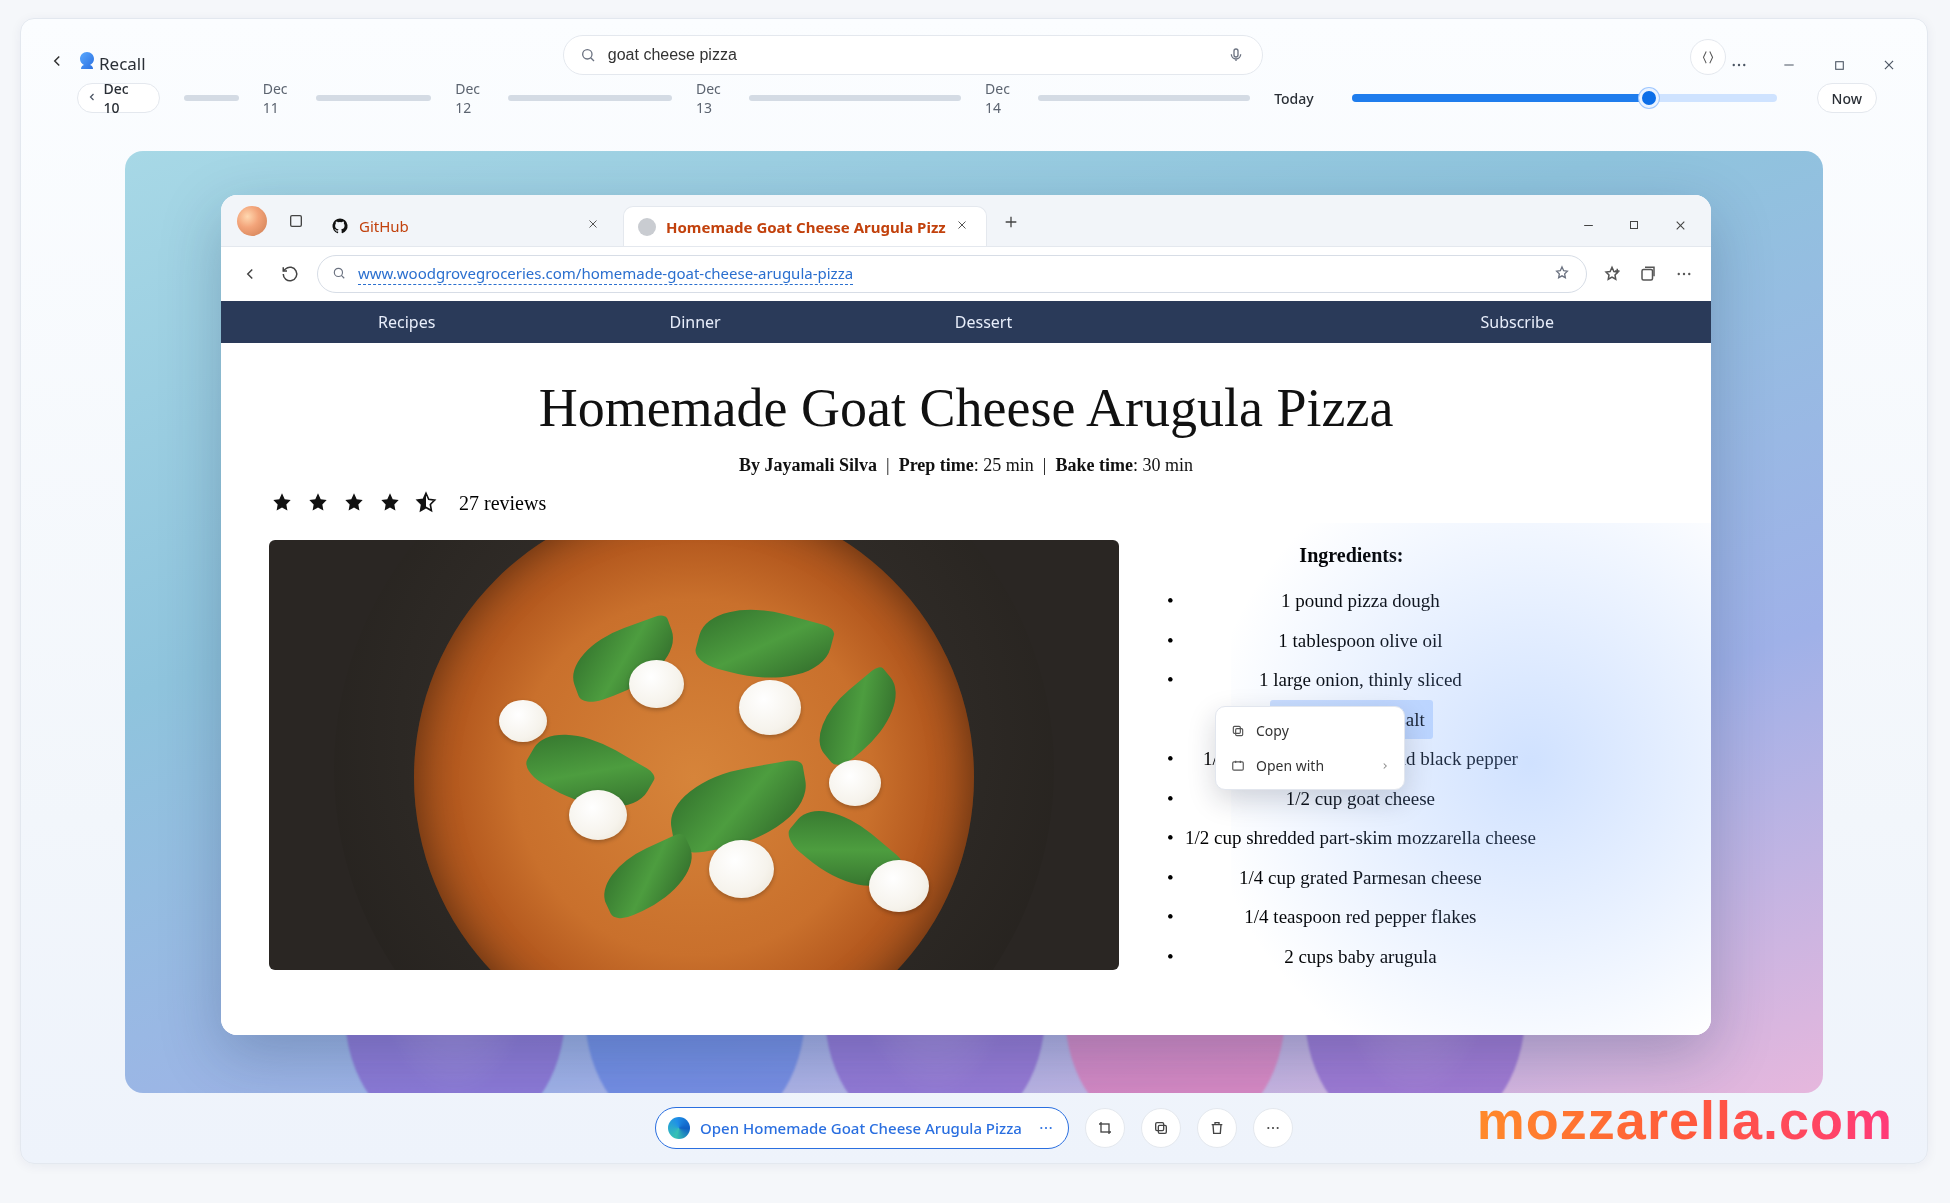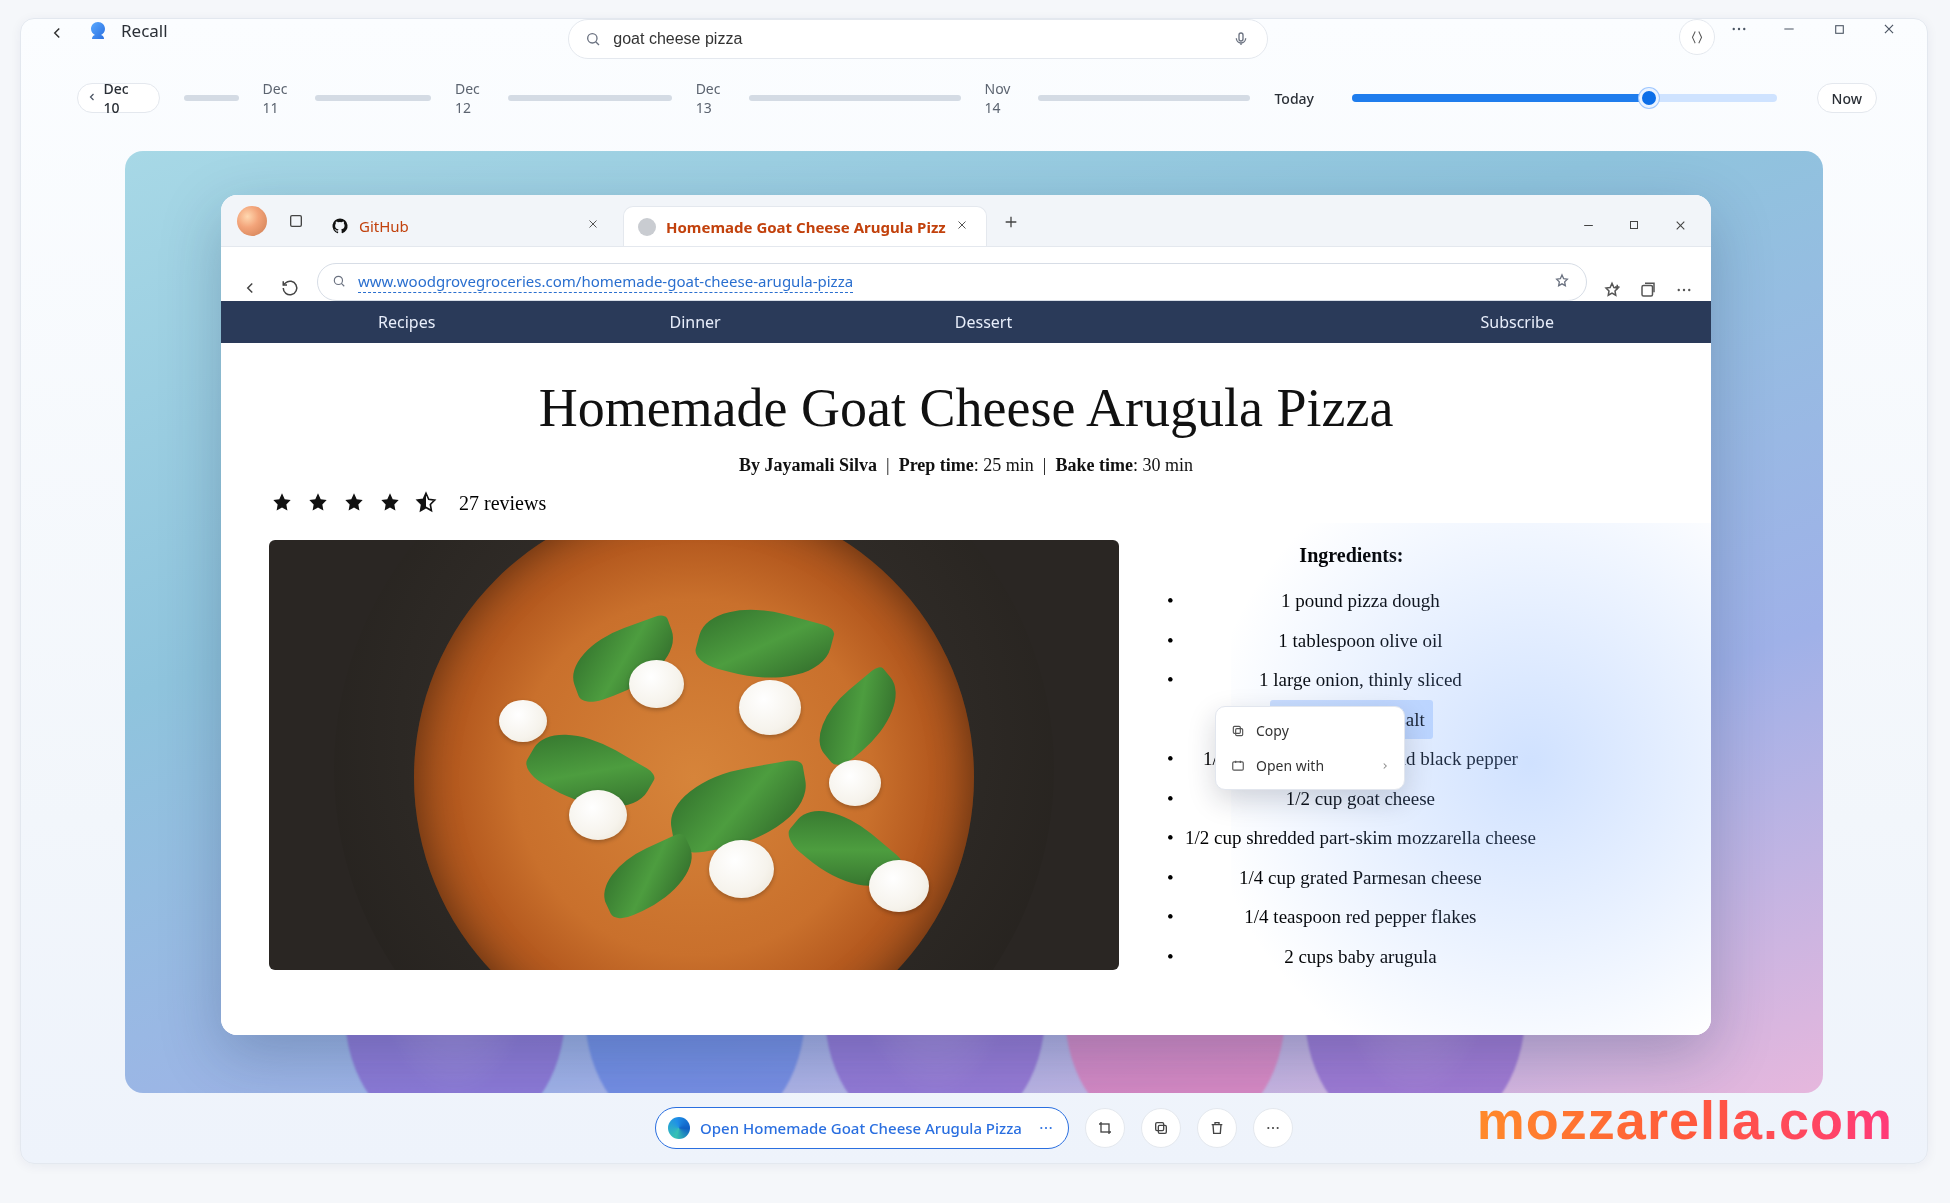--- a/index.html
+++ b/index.html
@@ -30,23 +30,23 @@
   border-radius: 14px;
   border: 1px solid #e3e8ef;
   box-shadow: 0 2px 12px rgba(20,40,80,.06);
   overflow: hidden;
 }
 
 
 .topbar {
   height: 56px;
   display: flex;
-  align-items: flex-start;
+  align-items: flex-end;
   padding: 0 22px;
-  gap: 14px;
+  gap: 3px;
 }
 .back-btn {
   width: 28px; height: 28px;
   display:flex;align-items:center;justify-content:center;
   color:#333;
   cursor:pointer;
 }
 .recall-logo {
   width: 26px;height:26px;
   display:inline-flex;align-items:center;justify-content:center;
@@ -244,21 +244,21 @@
 .b-winctl {
   margin-left:auto;margin-bottom:12px;
   display:flex;gap:28px;align-items:center;
   padding-right:10px;
 }
 .b-winctl div{width:18px;height:18px;display:flex;align-items:center;justify-content:center;color:#444;cursor:pointer;}
 
 
 .b-addr {
   height:54px;
-  display:flex;align-items:flex-end;
+  display:flex;align-items:center;
   padding:0 16px;
   gap:14px;
 }
 .nav-btn {width:26px;height:26px;display:flex;align-items:center;justify-content:center;color:#444;}
 .urlbar {
   flex:1;
   height:38px;
   border:1px solid #d7dde6;
   border-radius:20px;
   display:flex;align-items:center;
@@ -541,21 +541,21 @@
     </div>
     <div class="tl-item">
       <span>Dec 12</span>
       <div class="tl-bar tl-170"></div>
     </div>
     <div class="tl-item">
       <span>Dec 13</span>
       <div class="tl-bar tl-220"></div>
     </div>
     <div class="tl-item">
-      <span>Nov 14</span>
+      <span>Dec 14</span>
       <div class="tl-bar tl-220"></div>
     </div>
 
     <span class="today-label">Today</span>
     <div class="today-track">
       <div class="today-fill"></div>
       <div class="today-thumb"></div>
     </div>
     <div class="now-pill">Now</div>
   </div>

